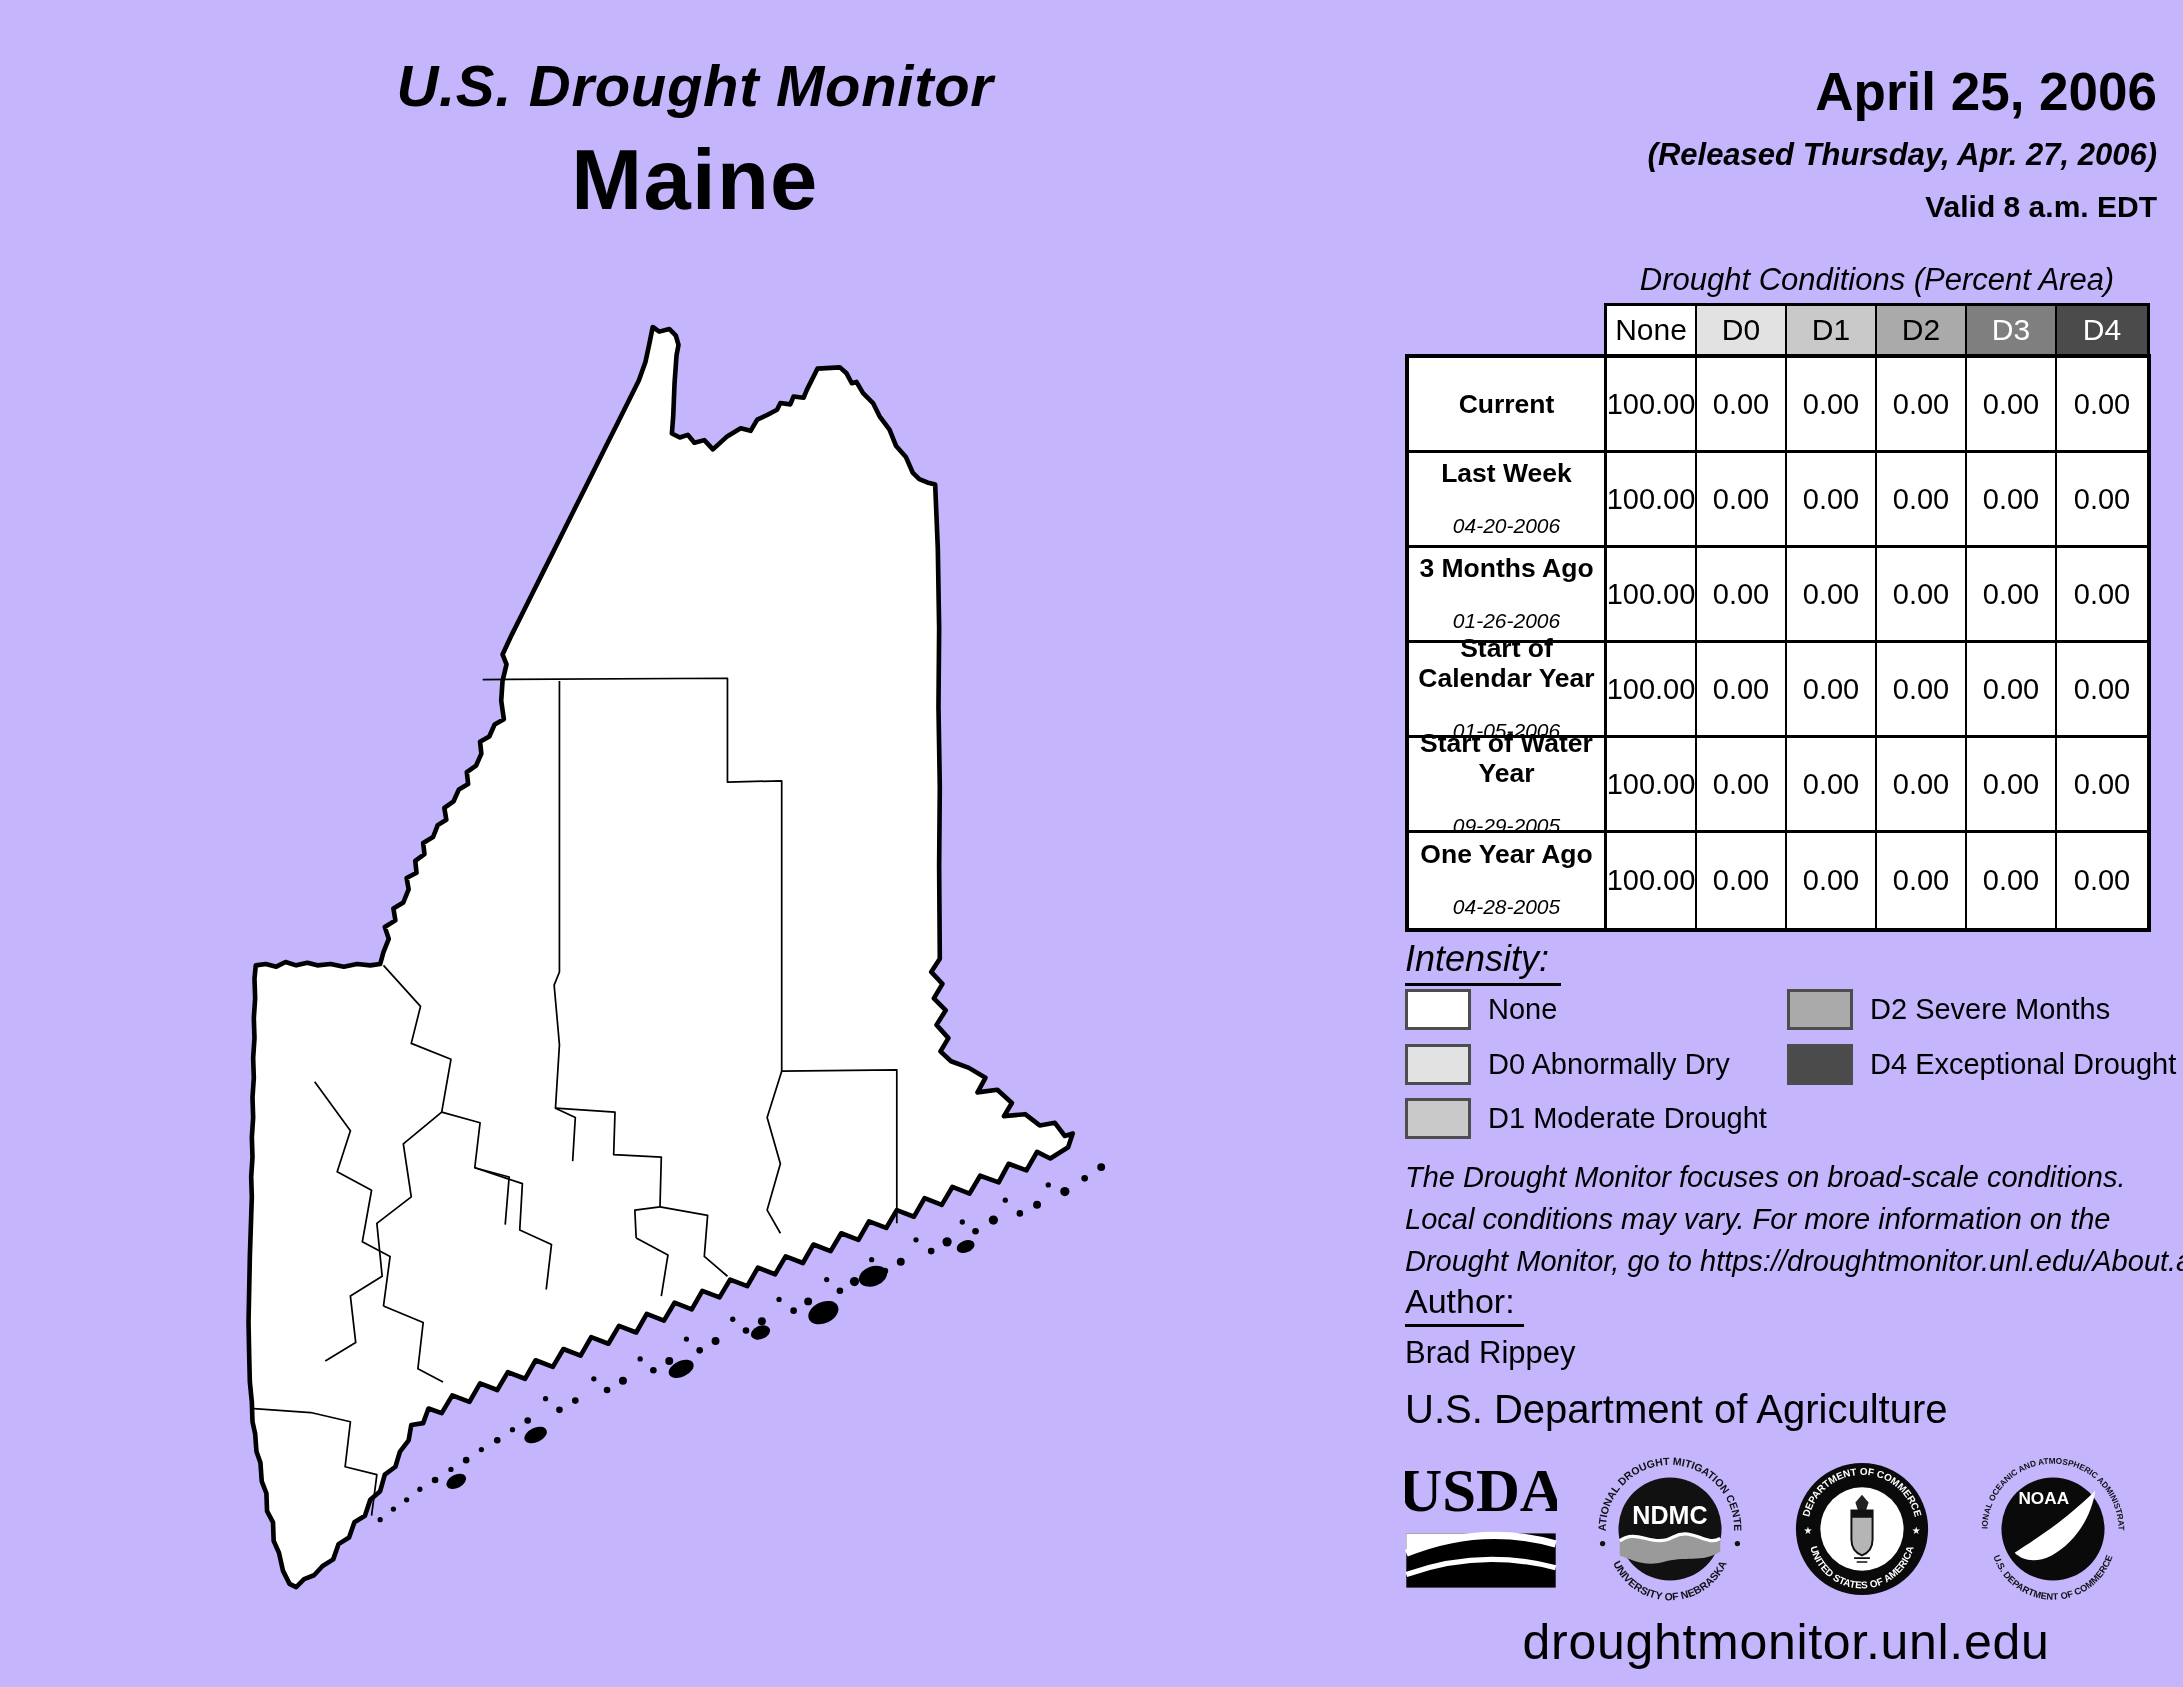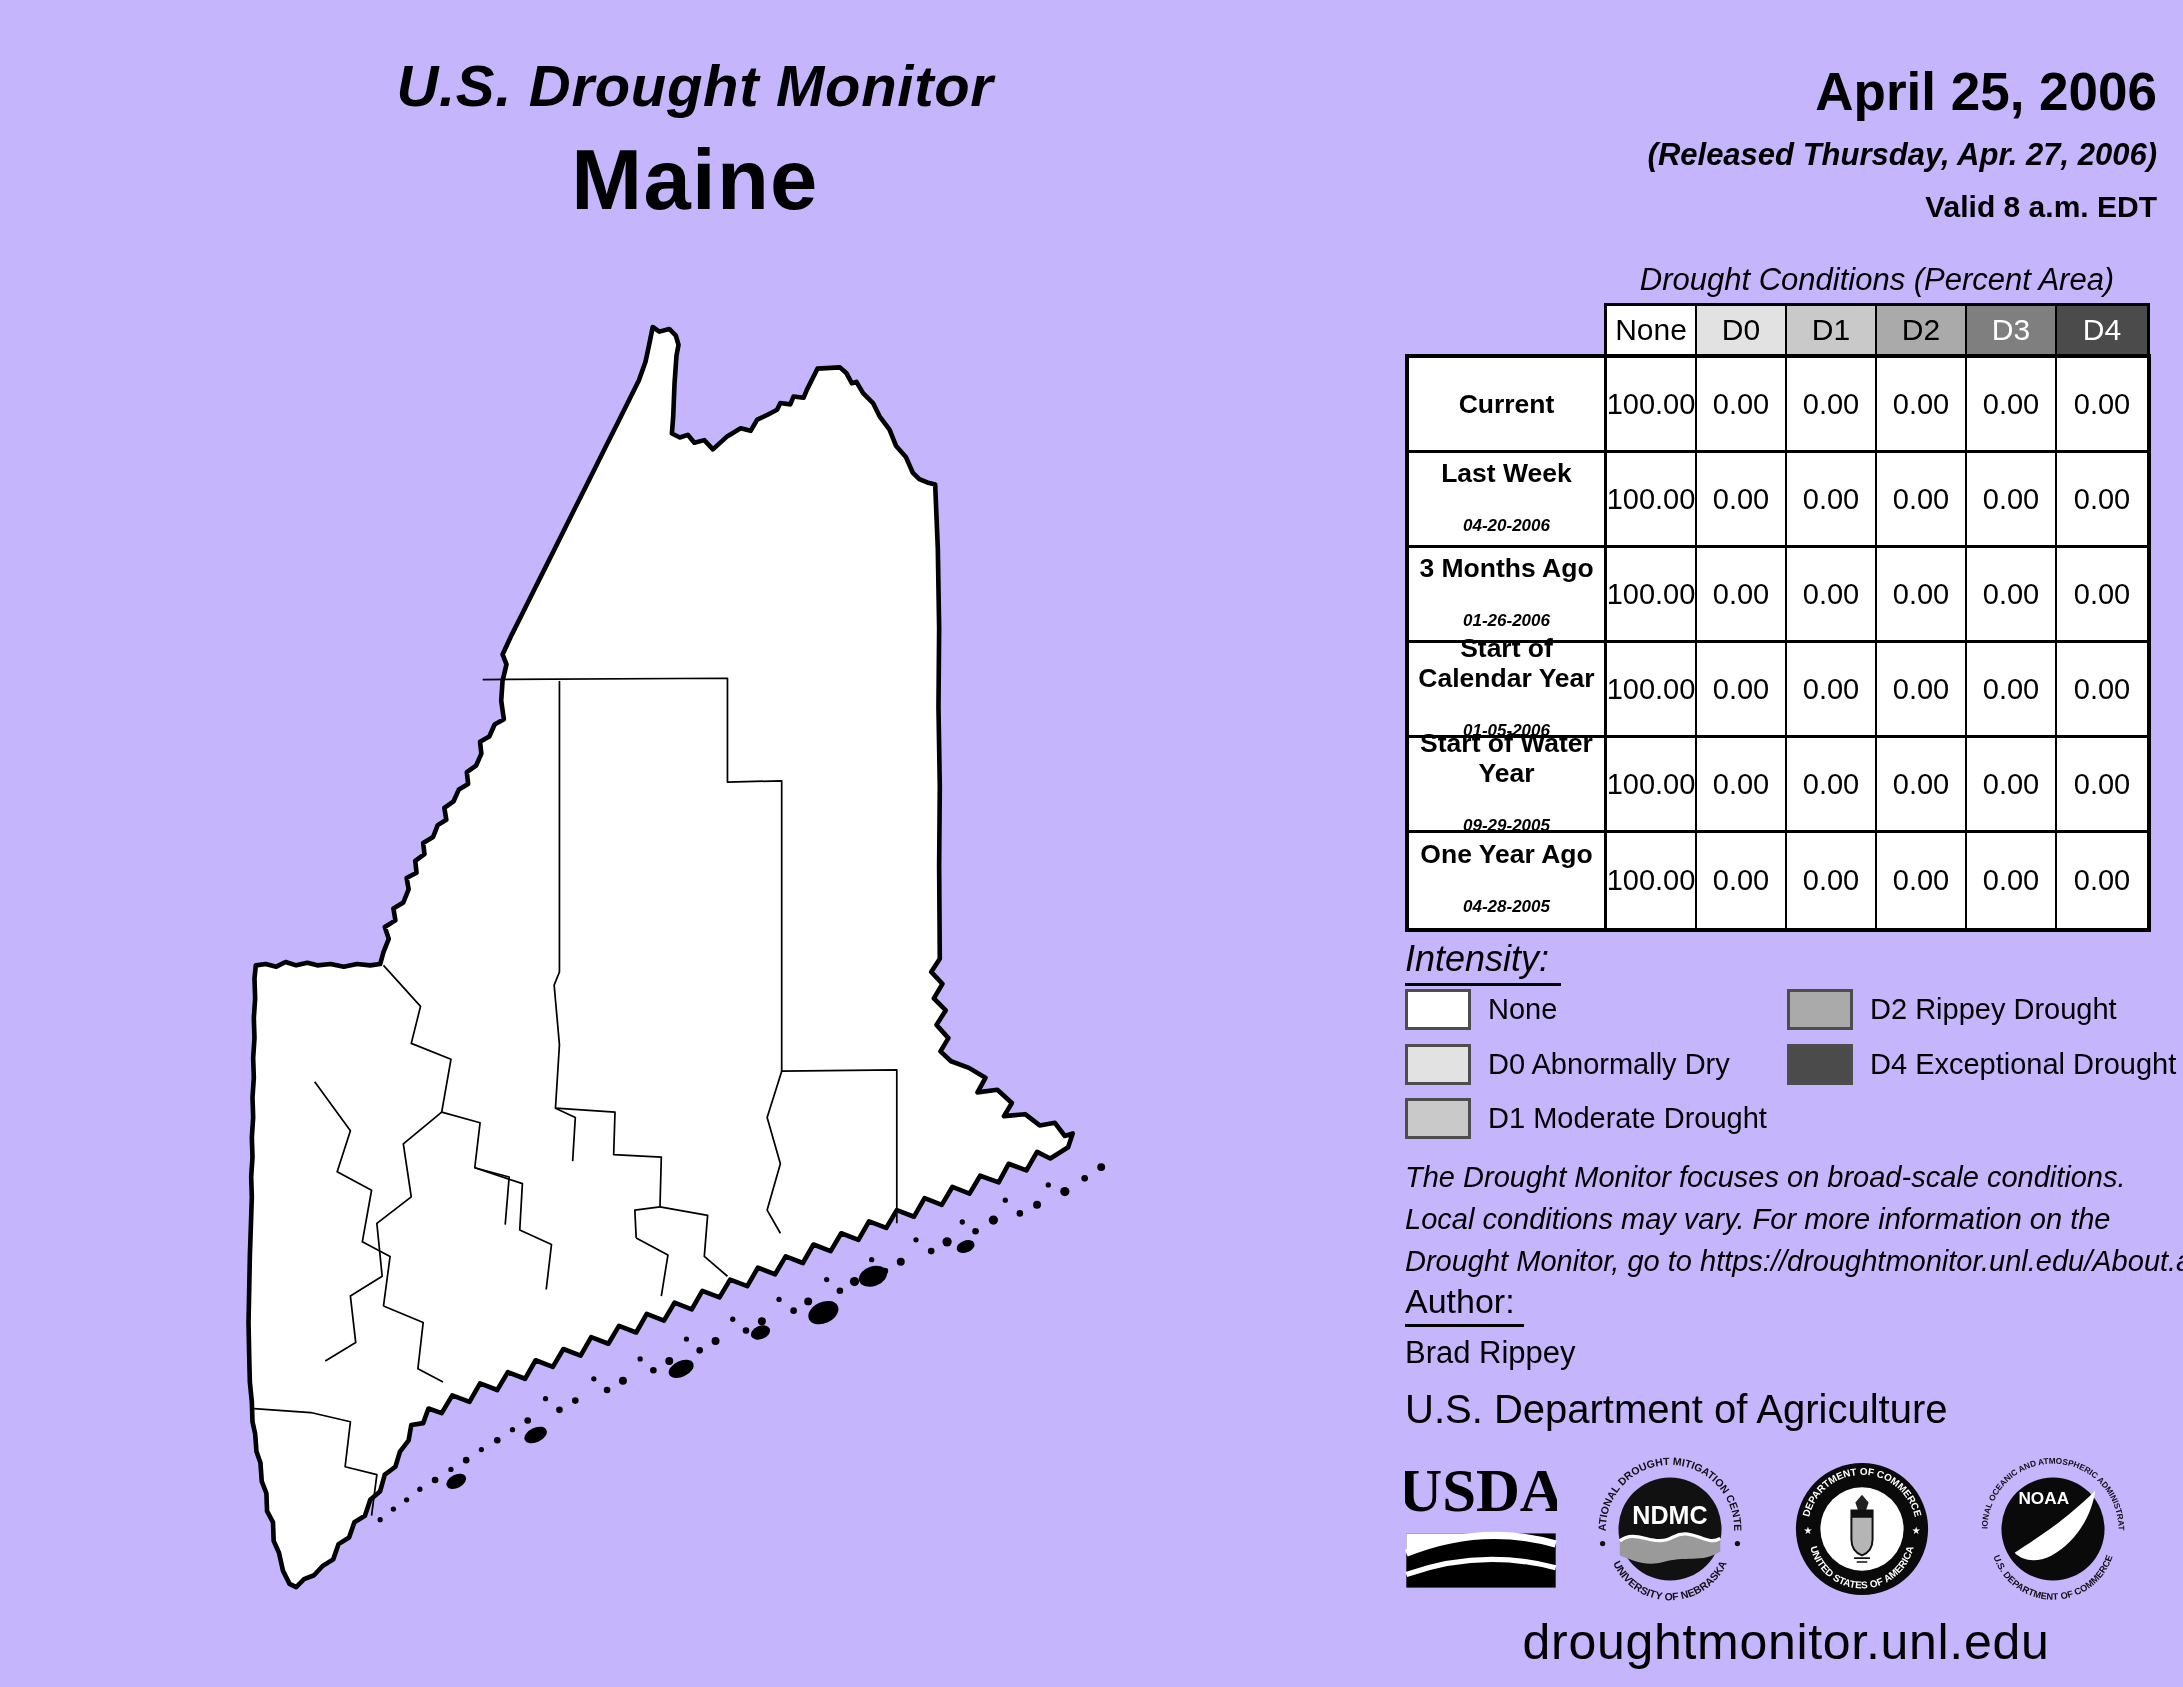--- a/index.html
+++ b/index.html
@@ -27,21 +27,21 @@
   .thead .hcell:last-child{border-right:none;}
   .tbody{position:absolute;left:1405px;top:354px;display:grid;
          grid-template-columns:198px repeat(6,90px);grid-auto-rows:95px;
          border:4px solid #000;background:#fff;}
   .cell{display:flex;align-items:center;justify-content:center;
         border-right:2.6px solid #000;border-bottom:3.3px solid #000;font-size:29px;}
   .cell.lastcol{border-right:none;}
   .cell.lastrow{border-bottom:none;}
   .rowlabel{flex-direction:column;font-weight:bold;font-size:26.5px;text-align:center;
             line-height:30px;padding:0 4px;box-sizing:border-box;border-right:3.3px solid #000;}
-  .rowdate{font-size:17px;font-style:italic;margin-top:23px;font-weight:bold;}
+  .rowdate{font-size:21px;font-style:italic;margin-top:23px;font-weight:normal;}
 
   
   .intensity-head{position:absolute;left:1405px;top:938px;font-size:36px;font-style:italic;
                   border-bottom:3.3px solid #000;padding-bottom:2.6px;padding-right:12px;}
   .legend{position:absolute;left:1405px;top:978px;width:767px;}
   .legend-col{position:absolute;top:0;}
   .legend-col.c1{left:0;}
   .legend-col.c2{left:382px;}
   .legend-item{display:flex;align-items:center;height:45px;margin-top:9.3px;}
   .swatch{width:66px;height:41px;border:3.3px solid #4d4d4d;box-sizing:border-box;
@@ -285,21 +285,21 @@
         <span class="legend-label">D0 Abnormally Dry</span>
       </div>
       <div class="legend-item">
         <span class="swatch" style="background-color: rgb(201, 201, 201);"></span>
         <span class="legend-label">D1 Moderate Drought</span>
       </div>
     </div>
     <div class="legend-col c2">
       <div class="legend-item">
         <span class="swatch" style="background-color: rgb(170, 170, 170);"></span>
-        <span class="legend-label">D2 Rippey Drought</span>
+        <span class="legend-label">D2 Severe Months</span>
       </div>
       <div class="legend-item">
         <span class="swatch" style="background-color: rgb(75, 75, 75);"></span>
         <span class="legend-label">D4 Exceptional Drought</span>
       </div>
     </div>
   </div>
 
   <div class="disclaimer">
     <div>The Drought Monitor focuses on broad-scale conditions.</div>

